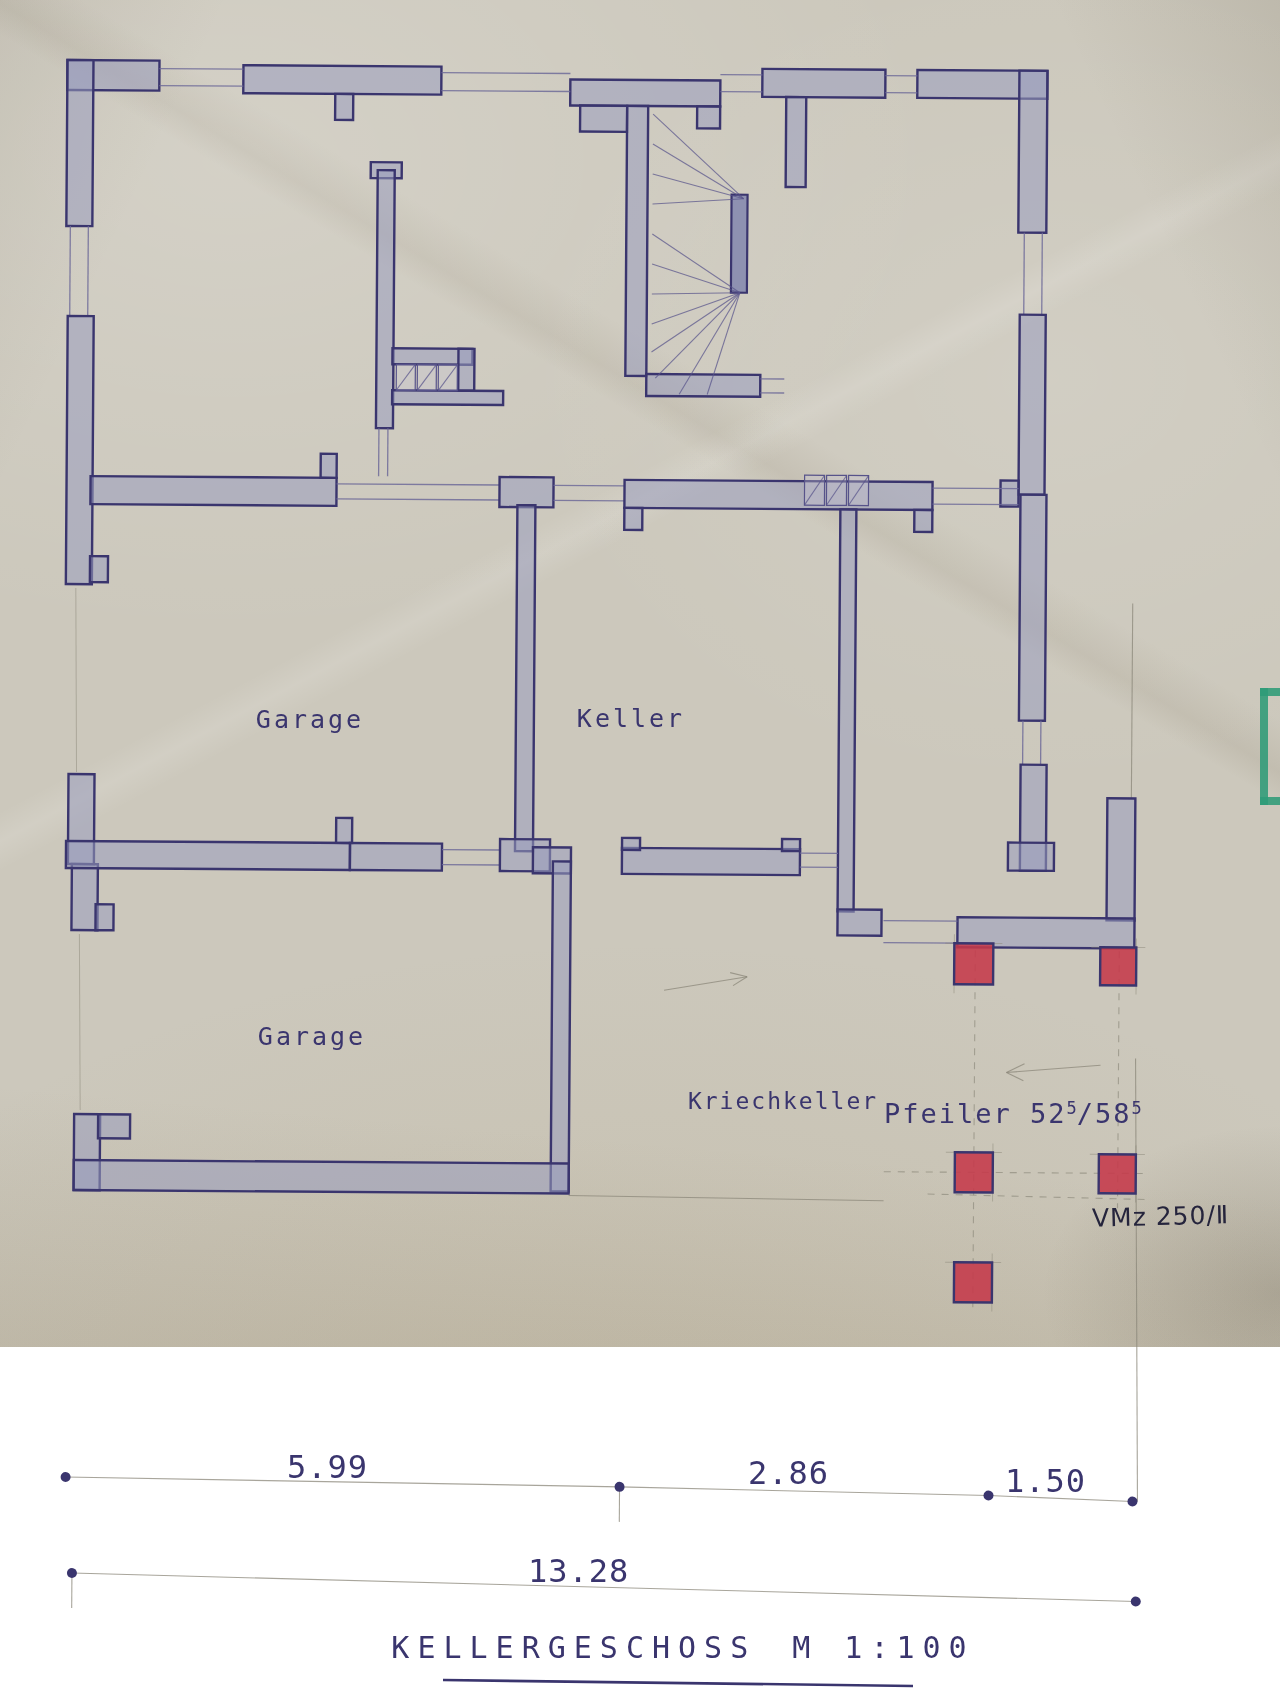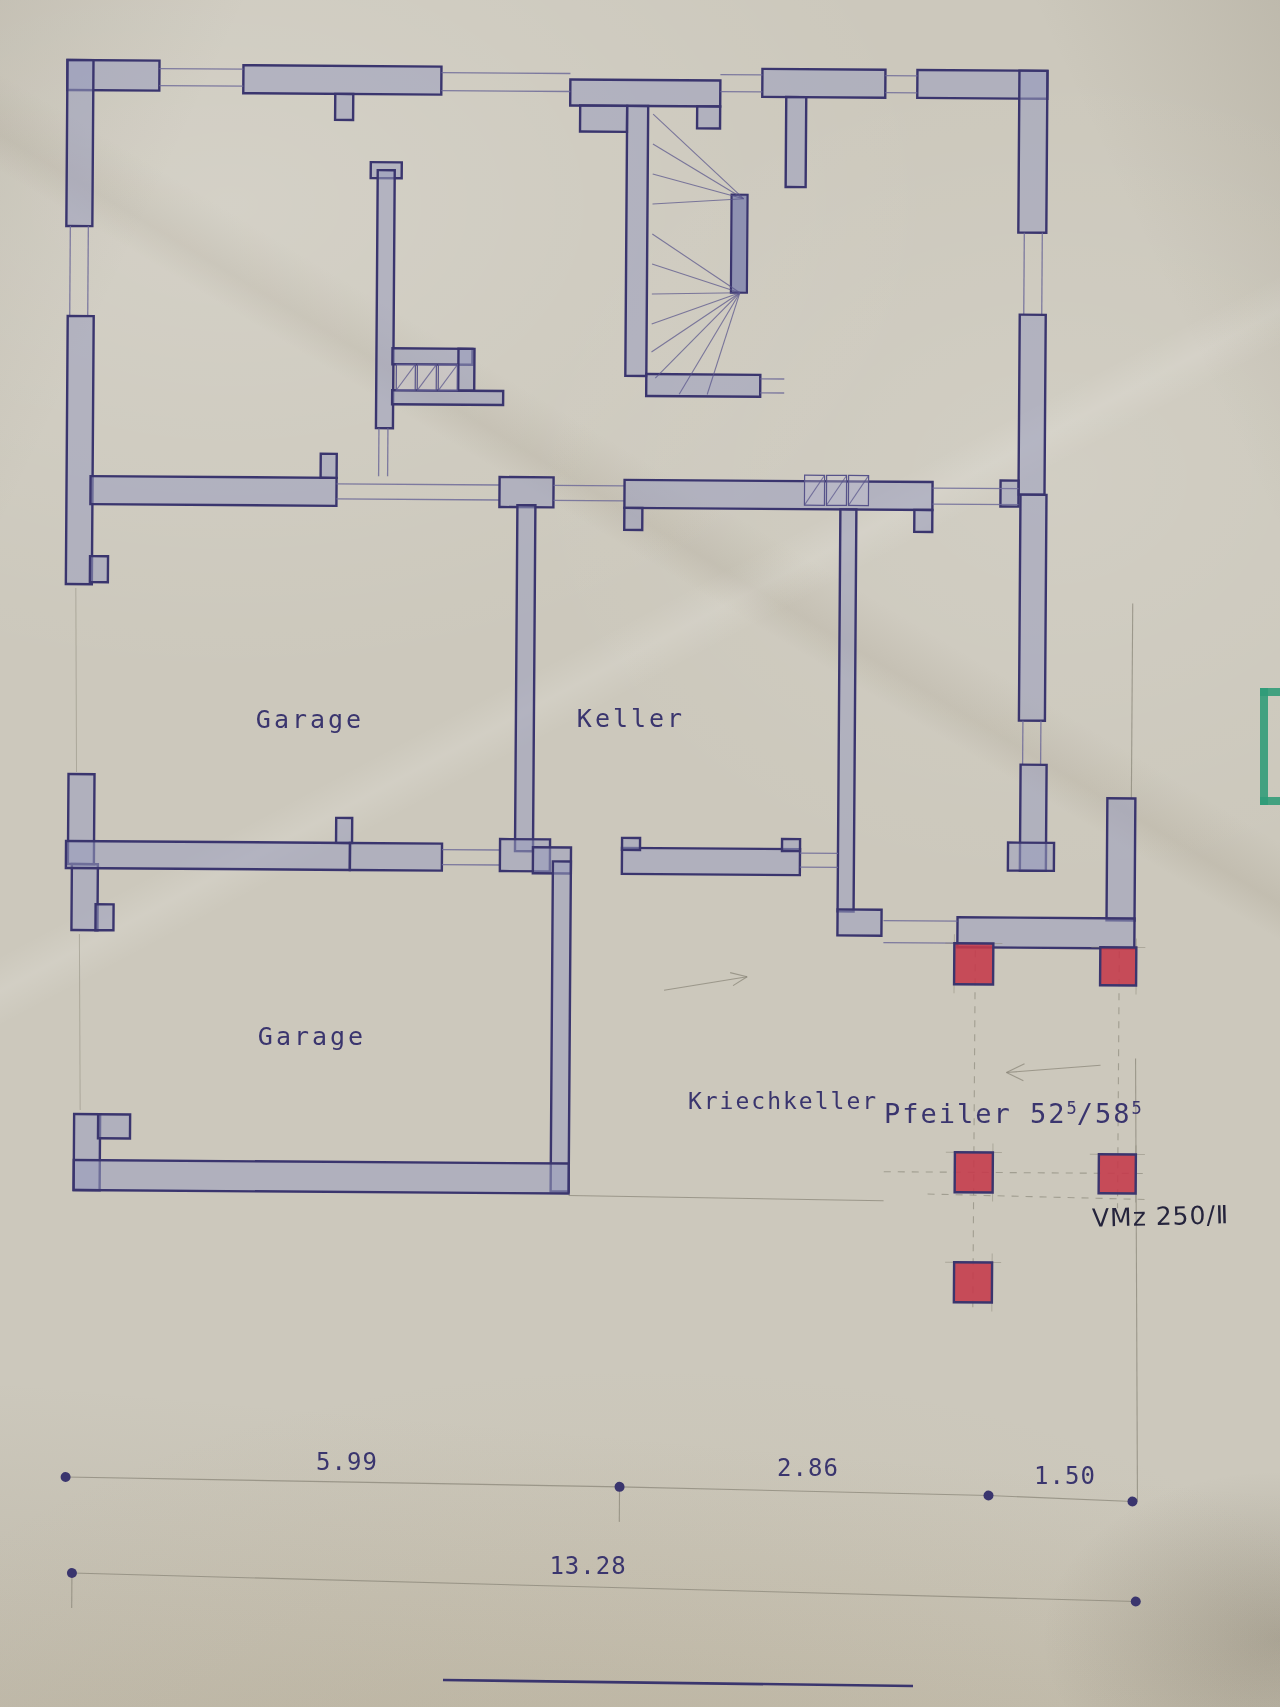--- a/index.html
+++ b/index.html
@@ -2,21 +2,21 @@
 <html style="--paper: #ccc8bc; --ink: #3a356e; --wall-fill: #999dbd; --pillar-red: #c5394a; --pencil: #8b8779; --pen-black: #25243c; --green-edge: #2f9b77;"><head>
 <meta charset="utf-8">
 <style>
   :root{
     --paper:#ccc8bc; --ink:#3a356e; --wall-fill:#999dbd; --pillar-red:#c5394a;
     --pencil:#8b8779; --pen-black:#25243c; --green-edge:#2f9b77;
   }
   html,body{margin:0;padding:0;}
   body{width:1280px;height:1707px;overflow:hidden;font-family:"DejaVu Sans",sans-serif;}
   .paper{
-    position:relative;width:1280px;height:1707px;
+    position:relative;width:1280px;height:1347px;
     background-color:var(--paper);
     background-image:
       radial-gradient(1200px 800px at 18% 12%, rgba(255,255,255,.16), transparent 60%),
       radial-gradient(900px 700px at 82% 28%, rgba(255,255,255,.11), transparent 60%),
       radial-gradient(1500px 1000px at 50% 118%, rgba(165,143,96,.20), transparent 65%),
       radial-gradient(340px 240px at 100% 96%, rgba(70,60,40,.22), transparent 70%),
       linear-gradient(115deg, rgba(90,80,60,.10), transparent 12%),
       linear-gradient(245deg, rgba(90,80,60,.12), transparent 12%),
       linear-gradient(152deg, transparent 40%, rgba(255,255,255,.12) 41.5%, transparent 43%),
       linear-gradient(31deg, transparent 62%, rgba(110,95,70,.10) 63.5%, transparent 66%),
@@ -32,21 +32,21 @@
   .tread{stroke:#57538a;stroke-width:1.1;fill:none;opacity:.72;}
   .hatch{fill:#c6c3d4;fill-opacity:.35;stroke:#57538a;stroke-width:1.2;}
   .pillar{fill:var(--pillar-red);fill-opacity:.88;stroke:var(--ink);stroke-width:2.4;}
   .dot{fill:var(--ink);}
   .uline{stroke:var(--ink);stroke-width:2.6;}
   .green{fill:var(--green-edge);fill-opacity:.88;}
 
   .lbl{position:absolute;font-family:"DejaVu Sans Mono",monospace;color:var(--ink);
        white-space:nowrap;}
   .room{font-size:25px;letter-spacing:3px;}
-  .dim{font-size:24px;letter-spacing:1px;text-align:center;}
+  .dim{font-size:32px;letter-spacing:1px;}
   .pfeiler{font-size:27px;letter-spacing:2px;}
   .pfeiler sup{font-size:17px;vertical-align:9px;letter-spacing:0;}
   .vmz{font-family:"DejaVu Sans",sans-serif;font-size:25px;color:var(--pen-black);
        letter-spacing:1px;transform:rotate(-1.5deg);}
   .titleblock{display:flex;justify-content:center;gap:36px;font-size:30px;letter-spacing:8px;}
 </style>
 </head>
 <body>
 
 <div class="paper">
@@ -253,13 +253,17 @@
     <span>Pfeiler 52</span><sup>5</sup><span>/58</span><sup>5</sup>
   </div>
 
   <div class="lbl vmz" style="left:1092px;top:1202px;">VMz 250/Ⅱ</div>
 
   <div class="lbl dim" style="left:287px;top:1448px;width:120px;">5.99</div>
   <div class="lbl dim" style="left:748px;top:1454px;width:120px;">2.86</div>
   <div class="lbl dim" style="left:1005px;top:1462px;width:120px;">1.50</div>
   <div class="lbl dim" style="left:528px;top:1552px;width:120px;">13.28</div>
 
+  <div class="lbl titleblock" style="left:383px;top:1630px;width:600px;">
+    <span>KELLERGESCHOSS</span>
+    <span>M 1:100</span>
+  </div>
 </div>
 
 </body></html>

